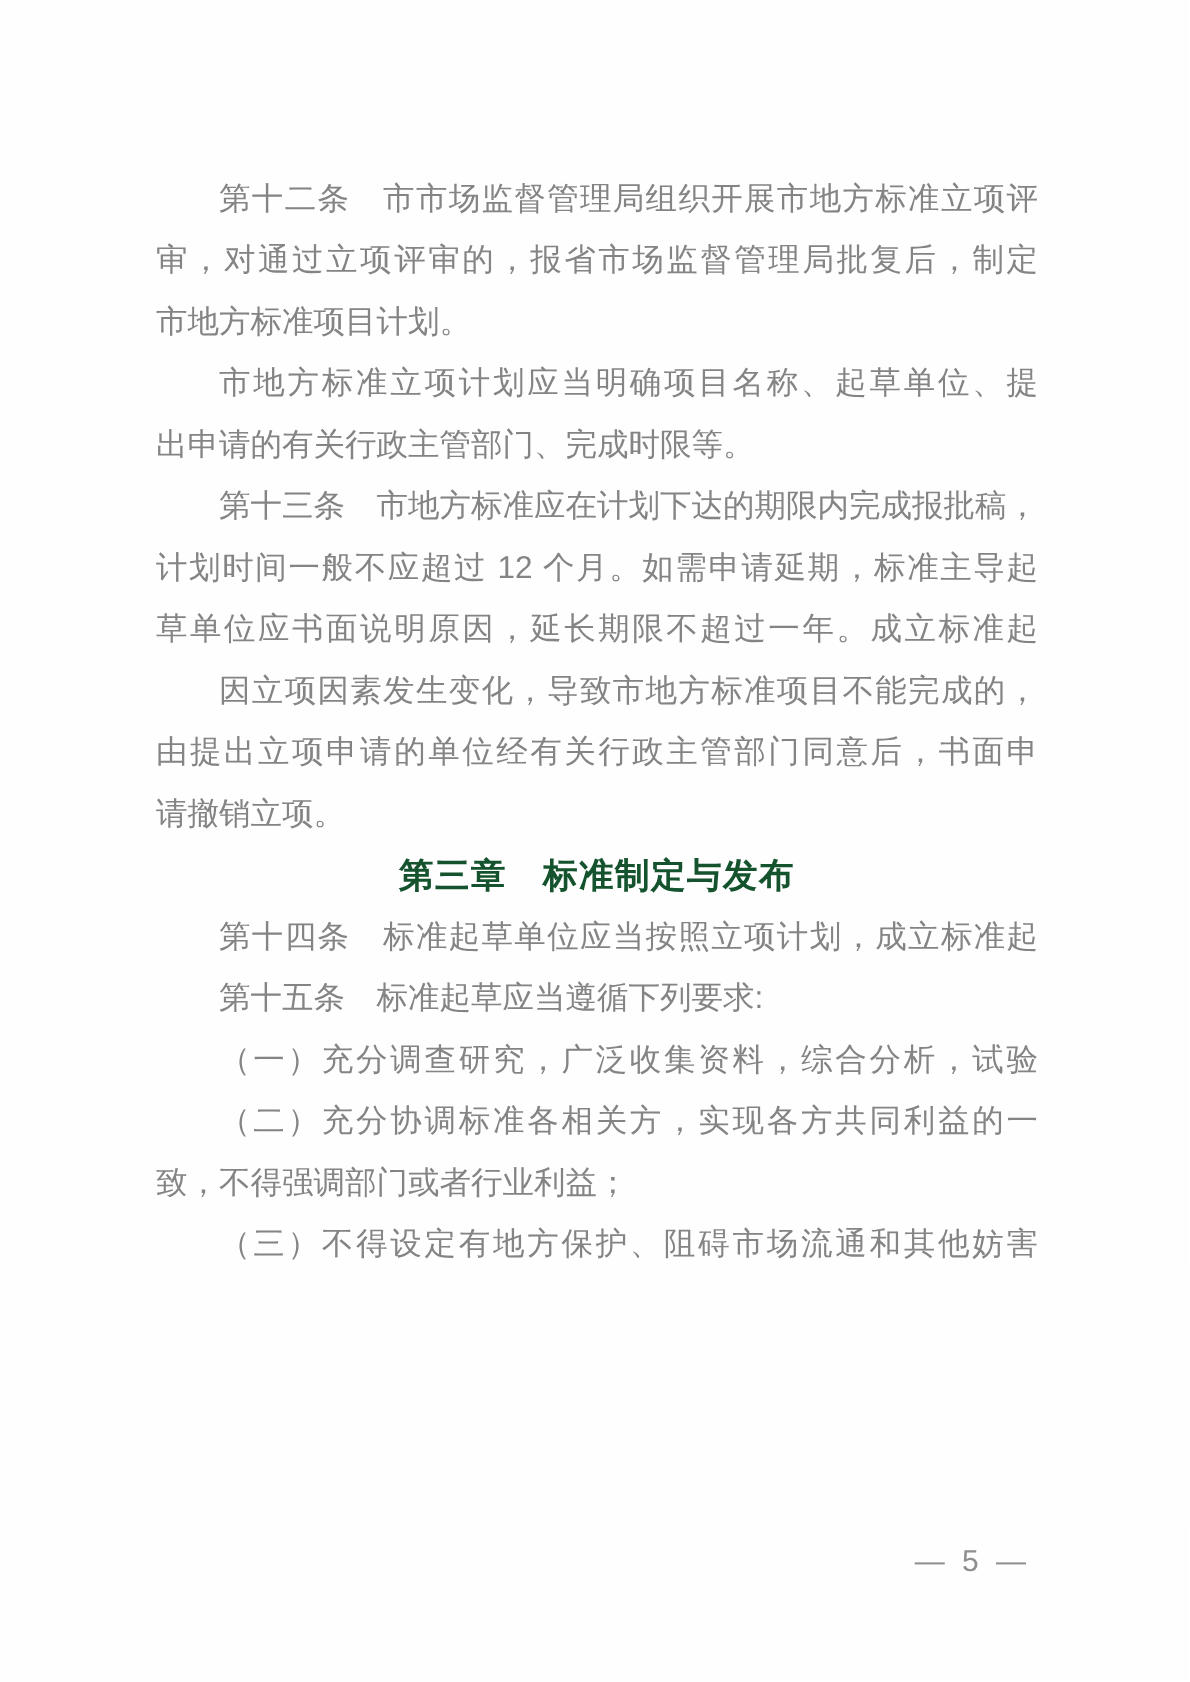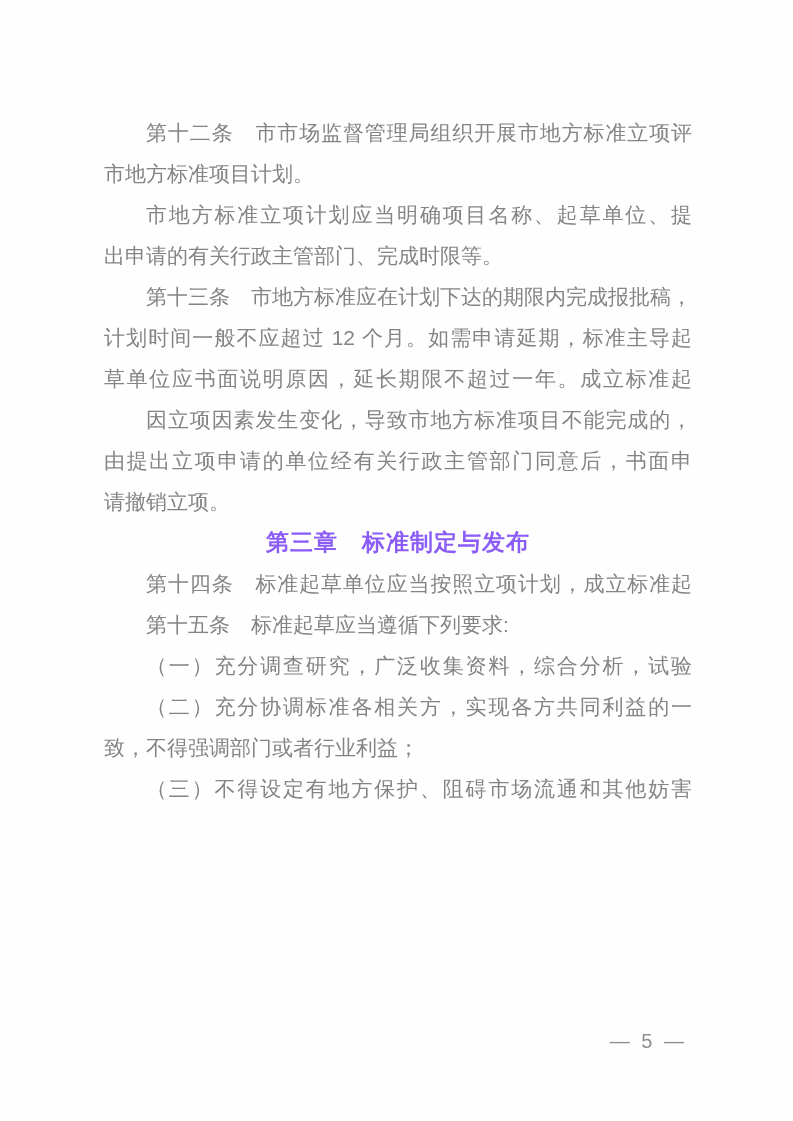--- a/index.html
+++ b/index.html
@@ -37,40 +37,41 @@
   .ind {
     text-indent: 2em;
   }
   .chapter-heading {
     margin: 0;
     padding: 0;
     font-size: 23px;
     line-height: 41px;
     font-weight: bold;
     text-align: center;
-    color: #8b5cf6;
+    color: #14532d;
     letter-spacing: 1px;
   }
   .page-number {
     position: absolute;
     top: 1029px;
     right: 106px;
     font-size: 20px;
     line-height: 24px;
     color: #8f8f8f;
     letter-spacing: 3px;
   }
 </style>
 </head>
 <body>
 
 <div class="page">
   <div class="body-text">
 
     <p class="ln ind fill">第十二条　市市场监督管理局组织开展市地方标准立项评</p>
+    <p class="ln fill">审，对通过立项评审的，报省市场监督管理局批复后，制定</p>
     <p class="ln">市地方标准项目计划。</p>
 
     <p class="ln ind fill">市地方标准立项计划应当明确项目名称、起草单位、提</p>
     <p class="ln">出申请的有关行政主管部门、完成时限等。</p>
 
     <p class="ln ind fill">第十三条　市地方标准应在计划下达的期限内完成报批稿，</p>
     <p class="ln fill">计划时间一般不应超过 12 个月。如需申请延期，标准主导起</p>
     <p class="ln fill">草单位应书面说明原因，延长期限不超过一年。成立标准起</p>
 
     <p class="ln ind fill">因立项因素发生变化，导致市地方标准项目不能完成的，</p>

